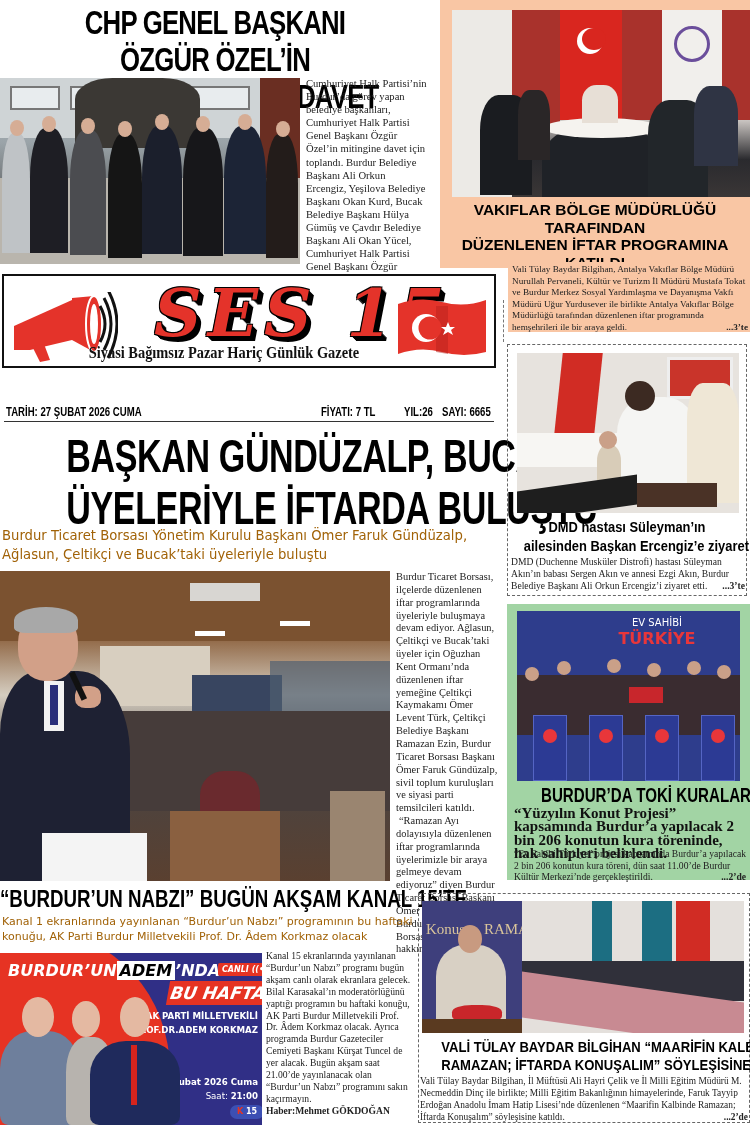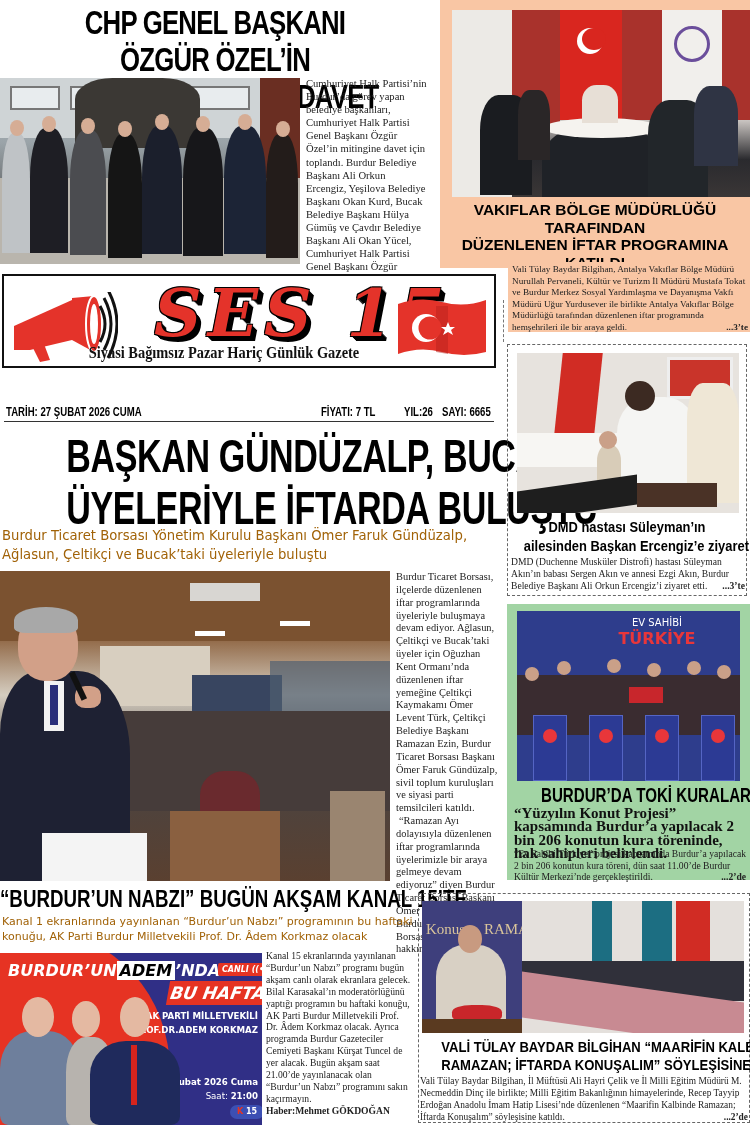--- a/index.html
+++ b/index.html
@@ -320,15 +320,15 @@
   <div class="abs" style="left:220px;top:0;width:30px;height:70px;background:#1c6e82;"></div>
   <div class="abs" style="left:254px;top:0;width:34px;height:90px;background:#d12c24;"></div>
   <div class="abs" style="left:100px;top:60px;width:222px;height:40px;background:#30303a;"></div>
   <div class="abs" style="left:100px;top:86px;width:222px;height:46px;background:#c88a92;transform:skewY(8deg);"></div>
 </div>
 <div id="maarif-headline" class="abs">
   <div>VALİ TÜLAY BAYDAR BİLGİHAN “MAARİFİN KALBİNDE</div>
   <div>RAMAZAN; İFTARDA KONUŞALIM” SÖYLEŞİSİNE KATILDI</div>
 </div>
 <div id="maarif-body" class="abs serif-body">
-  <span>Vali Tülay Baydar Bilgihan, İl Müftüsü Ali Hayri Çelik ve İl Milli Eğitim Müdürü M. Necmeddin Dinç ile birlikte; Milli Eğitim Bakanlığının himayelerinde, Recep Tayyip Erdoğan Anadolu İmam Hatip Lisesi’nde düzenlenen “Maarifin Kalbinde Ramazan; İftarda Konuşalım” söyleşisine katıldı.</span>
+  <span>Vali Tülay Baydar Bilgihan, İl Müftüsü Ali Hayri Çelik ve İl Milli Eğitim Müdürü M. Necmeddin Dinç ile birlikte; Milli Eğitim Bakanlığının himayelerinde, Faruk Tayyip Erdoğan Anadolu İmam Hatip Lisesi’nde düzenlenen “Maarifin Kalbinde Ramazan; İftarda Konuşalım” söyleşisine katıldı.</span>
   <span class="more">...2’de</span>
 </div>
 
 </body></html>

